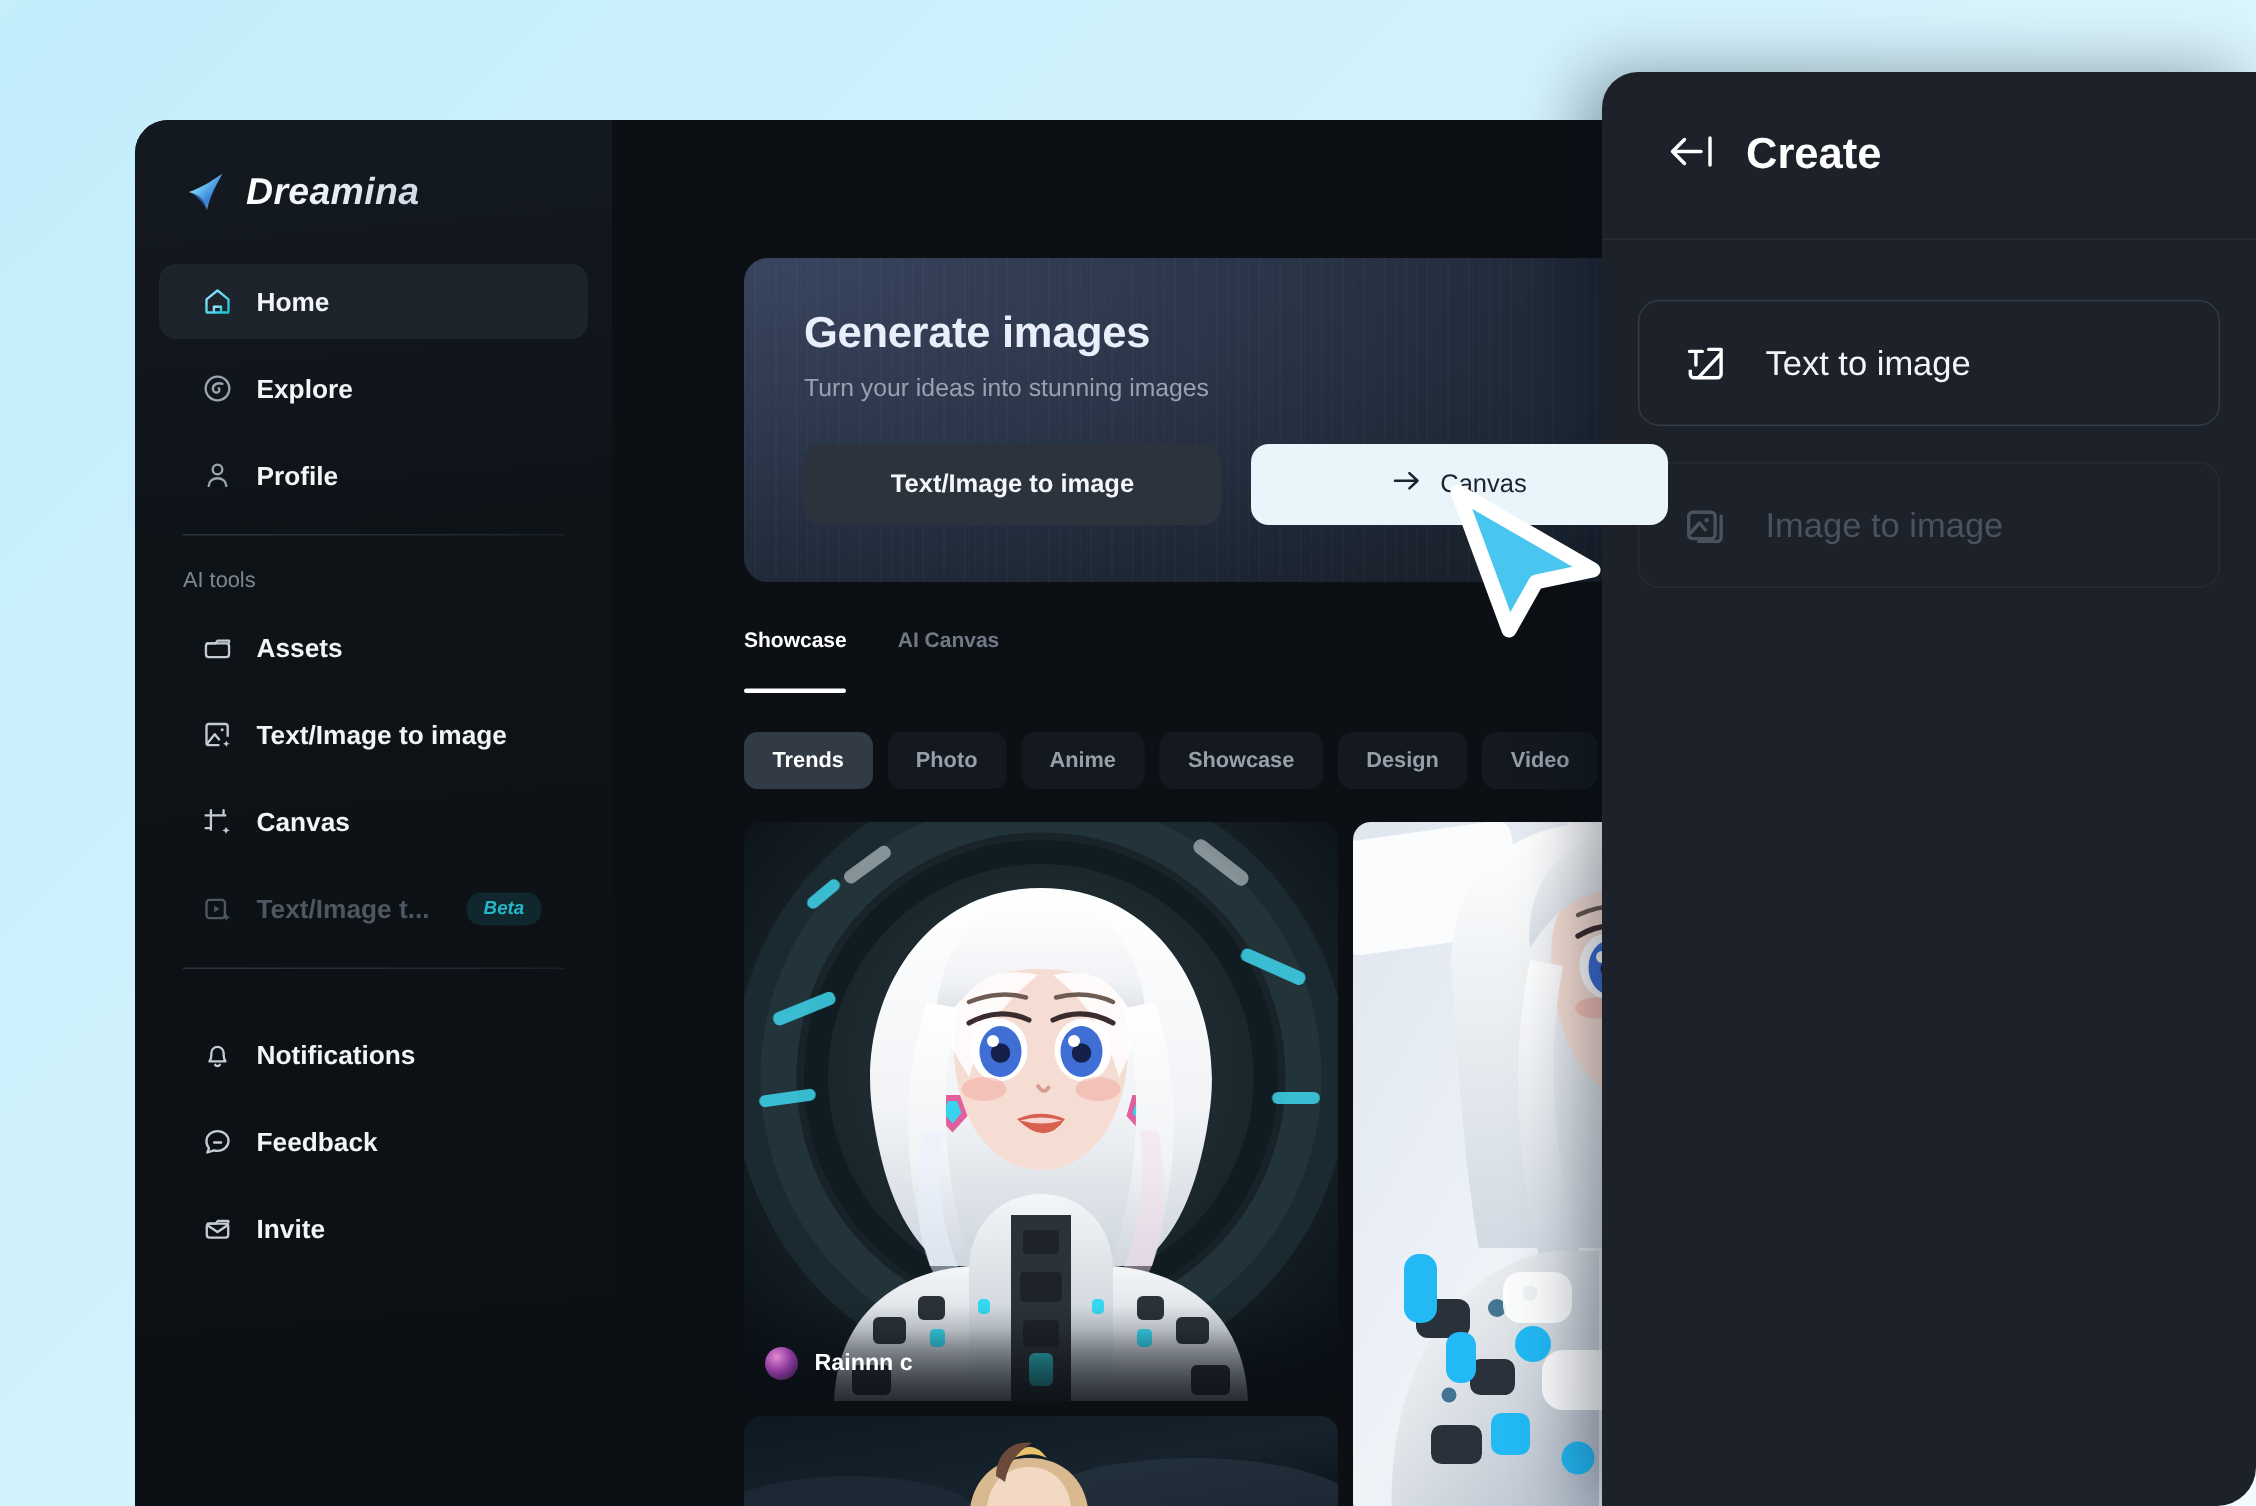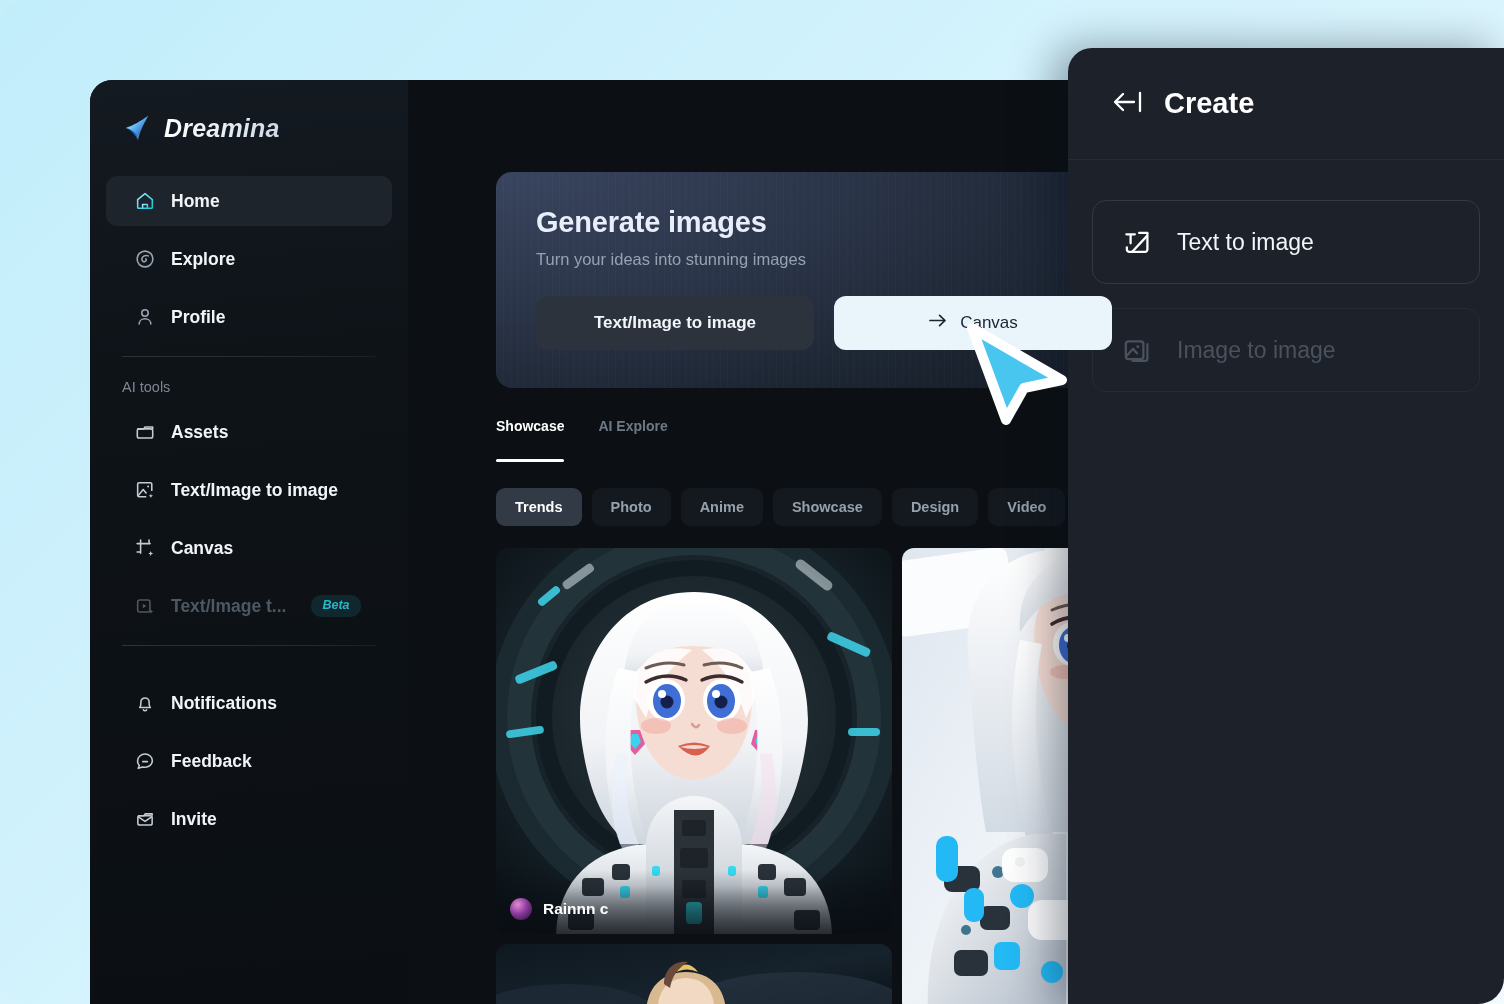--- a/index.html
+++ b/index.html
@@ -384,21 +384,21 @@
                 </svg>
               </span>
               <span>Canvas</span>
             </button>
           </div>
         </div>
       </div>
 
       <div id="tabs">
         <div class="tab active">Showcase</div>
-        <div class="tab">AI Explore</div>
+        <div class="tab">AI Canvas</div>
       </div>
 
       <div id="chips">
         <button class="chip active">Trends</button>
         <button class="chip">Photo</button>
         <button class="chip">Anime</button>
         <button class="chip">Showcase</button>
         <button class="chip">Design</button>
         <button class="chip">Video</button>
       </div>

